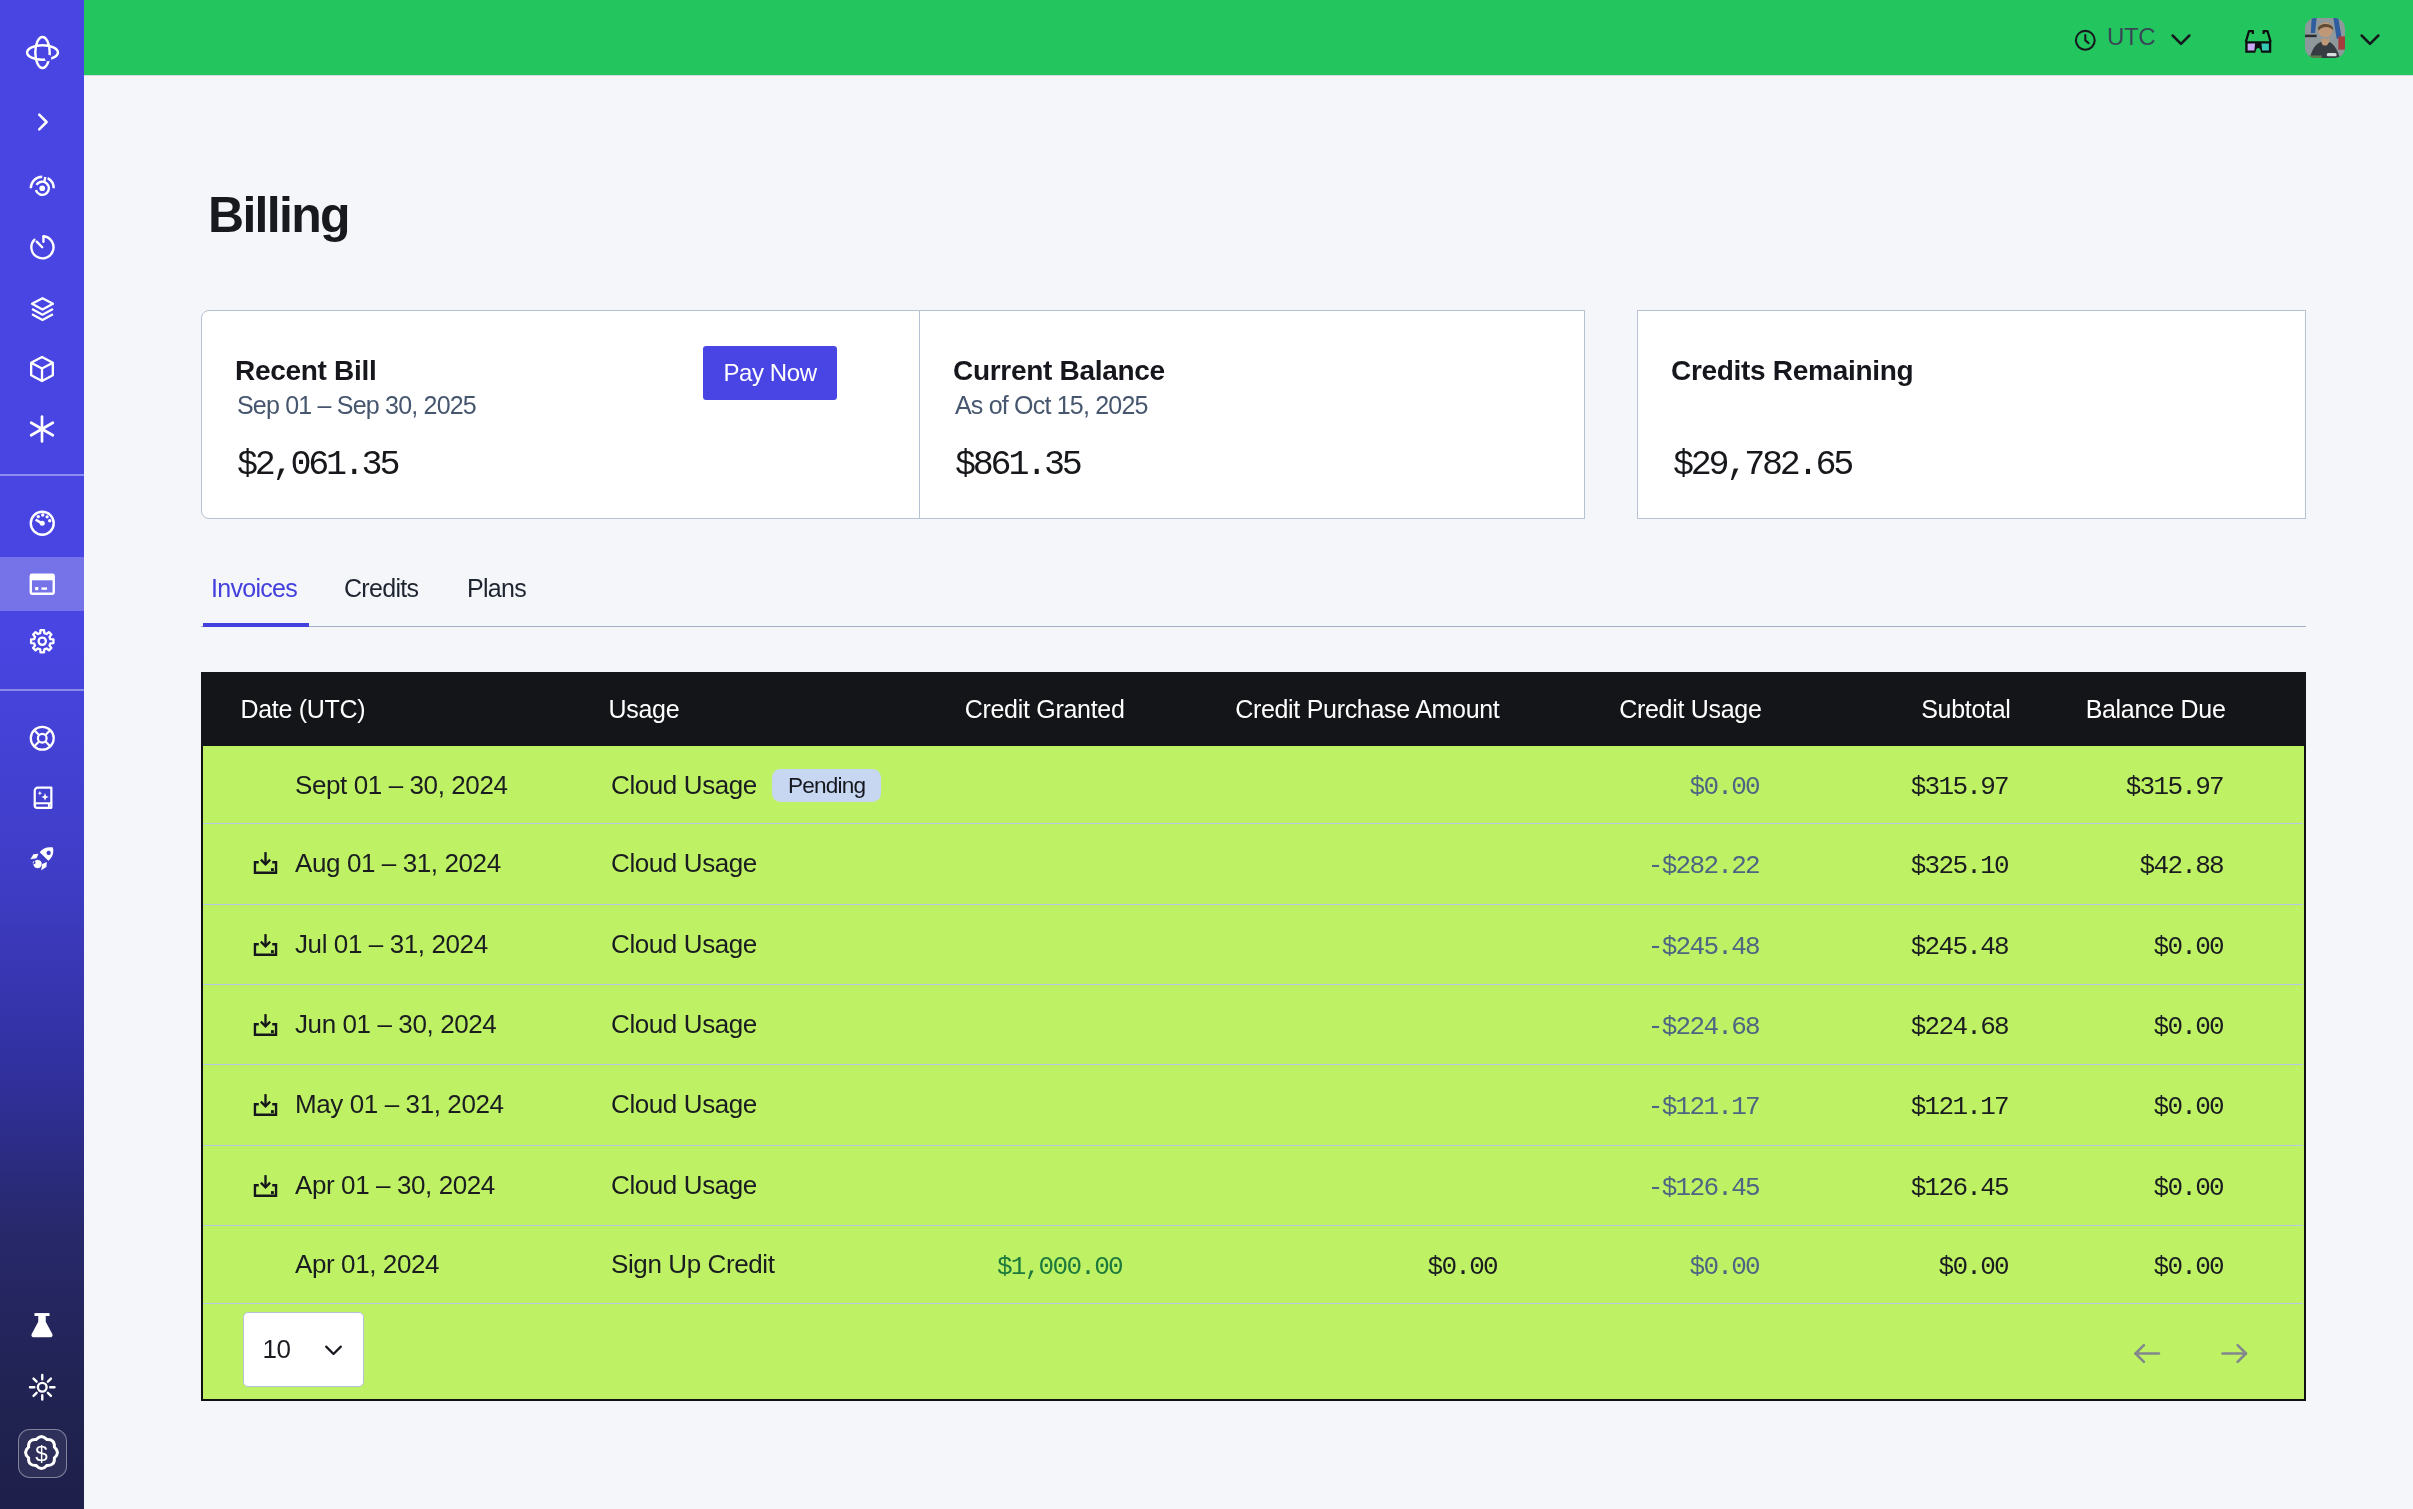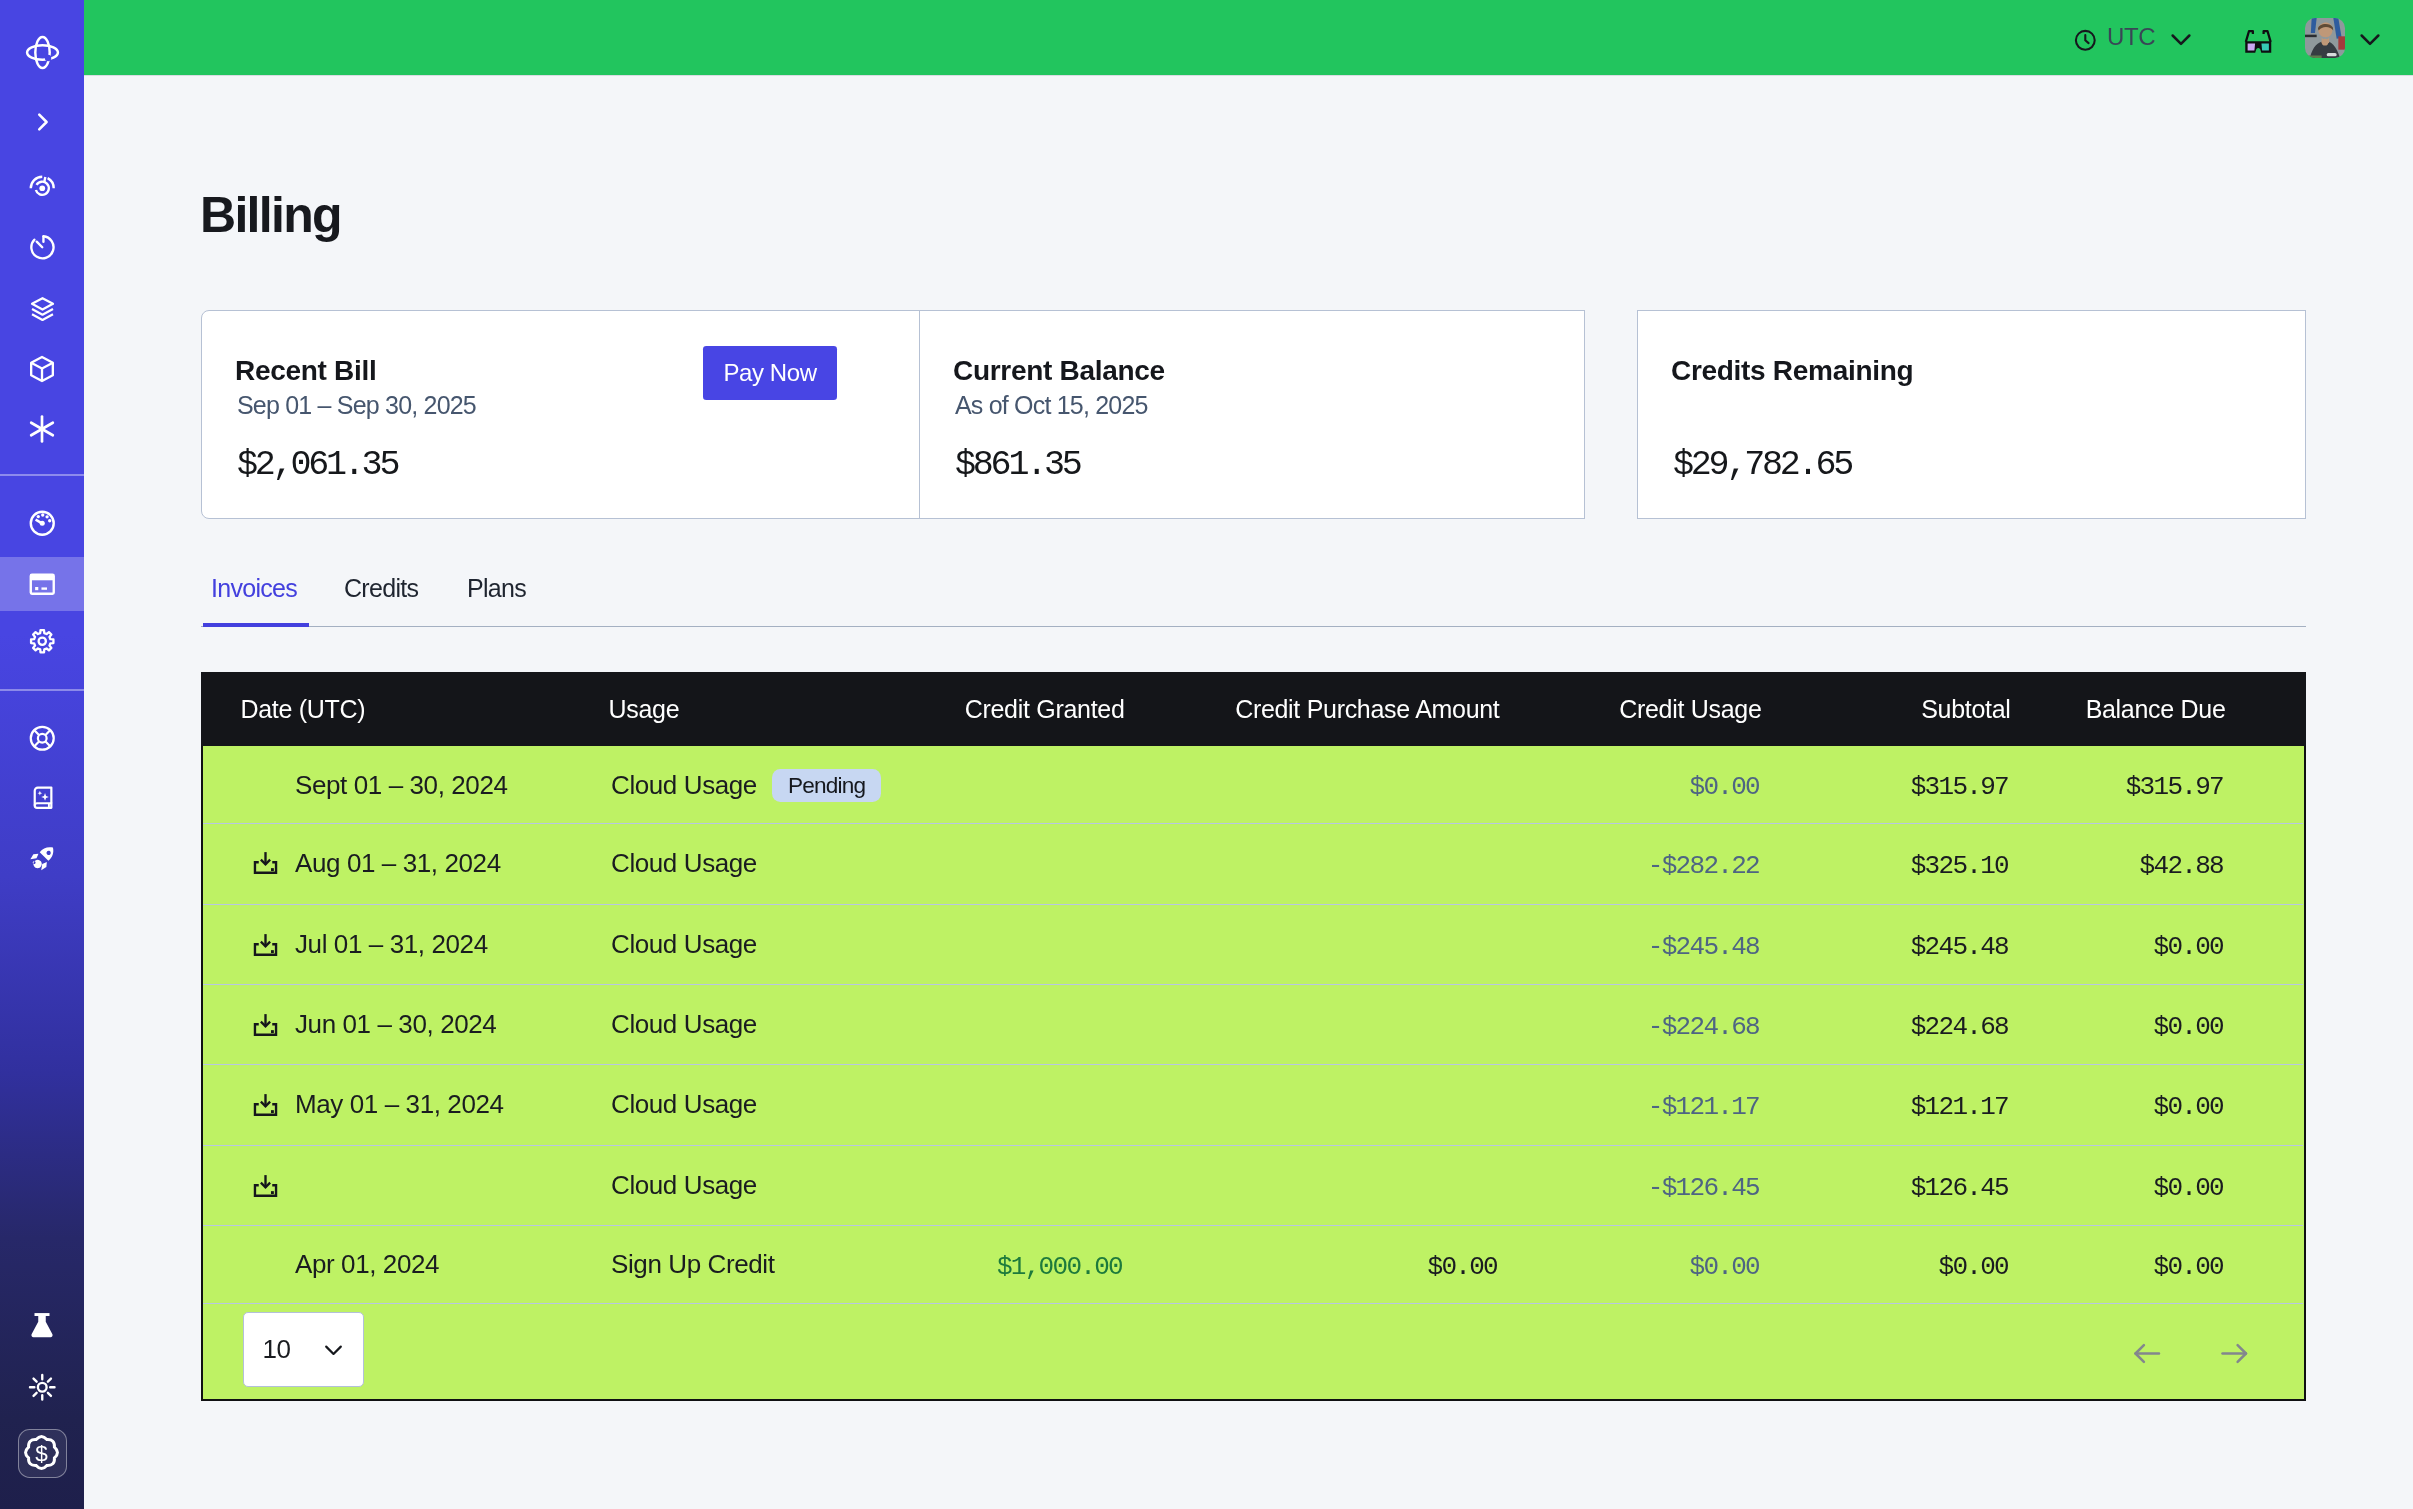--- a/index.html
+++ b/index.html
@@ -16,21 +16,21 @@
   .sactive { position:absolute; left:0; width:84px; height:54px; background:rgba(255,255,255,0.25); }
 
   
   .topbar {
     position:absolute; left:84px; top:0; width:2330px; height:76px; background:#22c55e;
     border-bottom:1.7px solid #D8DCE2; z-index:4;
   }
   .tb-utc { position:absolute; top:0; height:74px; display:flex; align-items:center; color:#394656; font-size:24px; letter-spacing:-0.4px; font-weight:500; }
 
   
-  .h1 { position:absolute; left:200px; top:188px; font-size:50px; font-weight:600; color:#17191E; letter-spacing:-1.7px; line-height:1.1; }
+  .h1 { position:absolute; left:208px; top:188px; font-size:50px; font-weight:600; color:#17191E; letter-spacing:-1.7px; line-height:1.1; }
 
   
   .card { position:absolute; top:310px; height:209px; background:#FFFFFF; border:1.7px solid #B6C1D4; }
   .card h2 { position:absolute; left:33px; top:46px; font-size:28px; font-weight:700; color:#15171C; letter-spacing:-0.3px; line-height:1; }
   .card .sub { position:absolute; left:35px; top:82px; font-size:25px; letter-spacing:-0.8px; color:#46566E; line-height:1; }
   .card .amt { position:absolute; left:35px; top:137px; font-size:35px; letter-spacing:-3.2px; color:#16181B; font-family:"Liberation Mono",monospace; line-height:1; }
   .paynow { position:absolute; left:501px; top:35px; width:134px; height:54px; background:#4845E4; color:#fff;
     font-size:24px; letter-spacing:-0.4px; display:flex; align-items:center; justify-content:center; border-radius:3.3px; white-space:nowrap; }
 
   
@@ -335,20 +335,21 @@
     <span class="cell num" style="right:295px;">$121.17</span>
     <span class="cell num" style="right:80px;">$0.00</span>
   </div>
   <div class="trow bt" style="top:473px;height:80px;">
     <svg class="dlico" style="top:27px;" width="27" height="27" viewBox="0 0 32 32" fill="none" stroke="#15171B" stroke-width="2.8">
         <path d="M16 2.5 L16 17"></path>
         <path d="M10.5 11.5 L16 17 L21.5 11.5"></path>
         <path d="M8 14.5 L3.5 14.5 L3.5 27 L28.5 27 L28.5 14.5 L24 14.5"></path>
         <rect x="22.5" y="21.5" width="3.4" height="3.4" fill="#15171B" stroke="none"></rect>
       </svg>
+    <span class="cell" style="left:92px;">Apr 01 – 30, 2024</span>
     <span class="cell" style="left:408px;">Cloud Usage</span>
     <span class="cell num cu" style="right:544px;">-$126.45</span>
     <span class="cell num" style="right:295px;">$126.45</span>
     <span class="cell num" style="right:80px;">$0.00</span>
   </div>
   <div class="trow bt" style="top:553px;height:78px;">
     <span class="cell" style="left:92px;">Apr 01, 2024</span>
     <span class="cell" style="left:408px;">Sign Up Credit</span>
     <span class="cell num green" style="right:1181px;">$1,000.00</span>
     <span class="cell num" style="right:806px;">$0.00</span>

